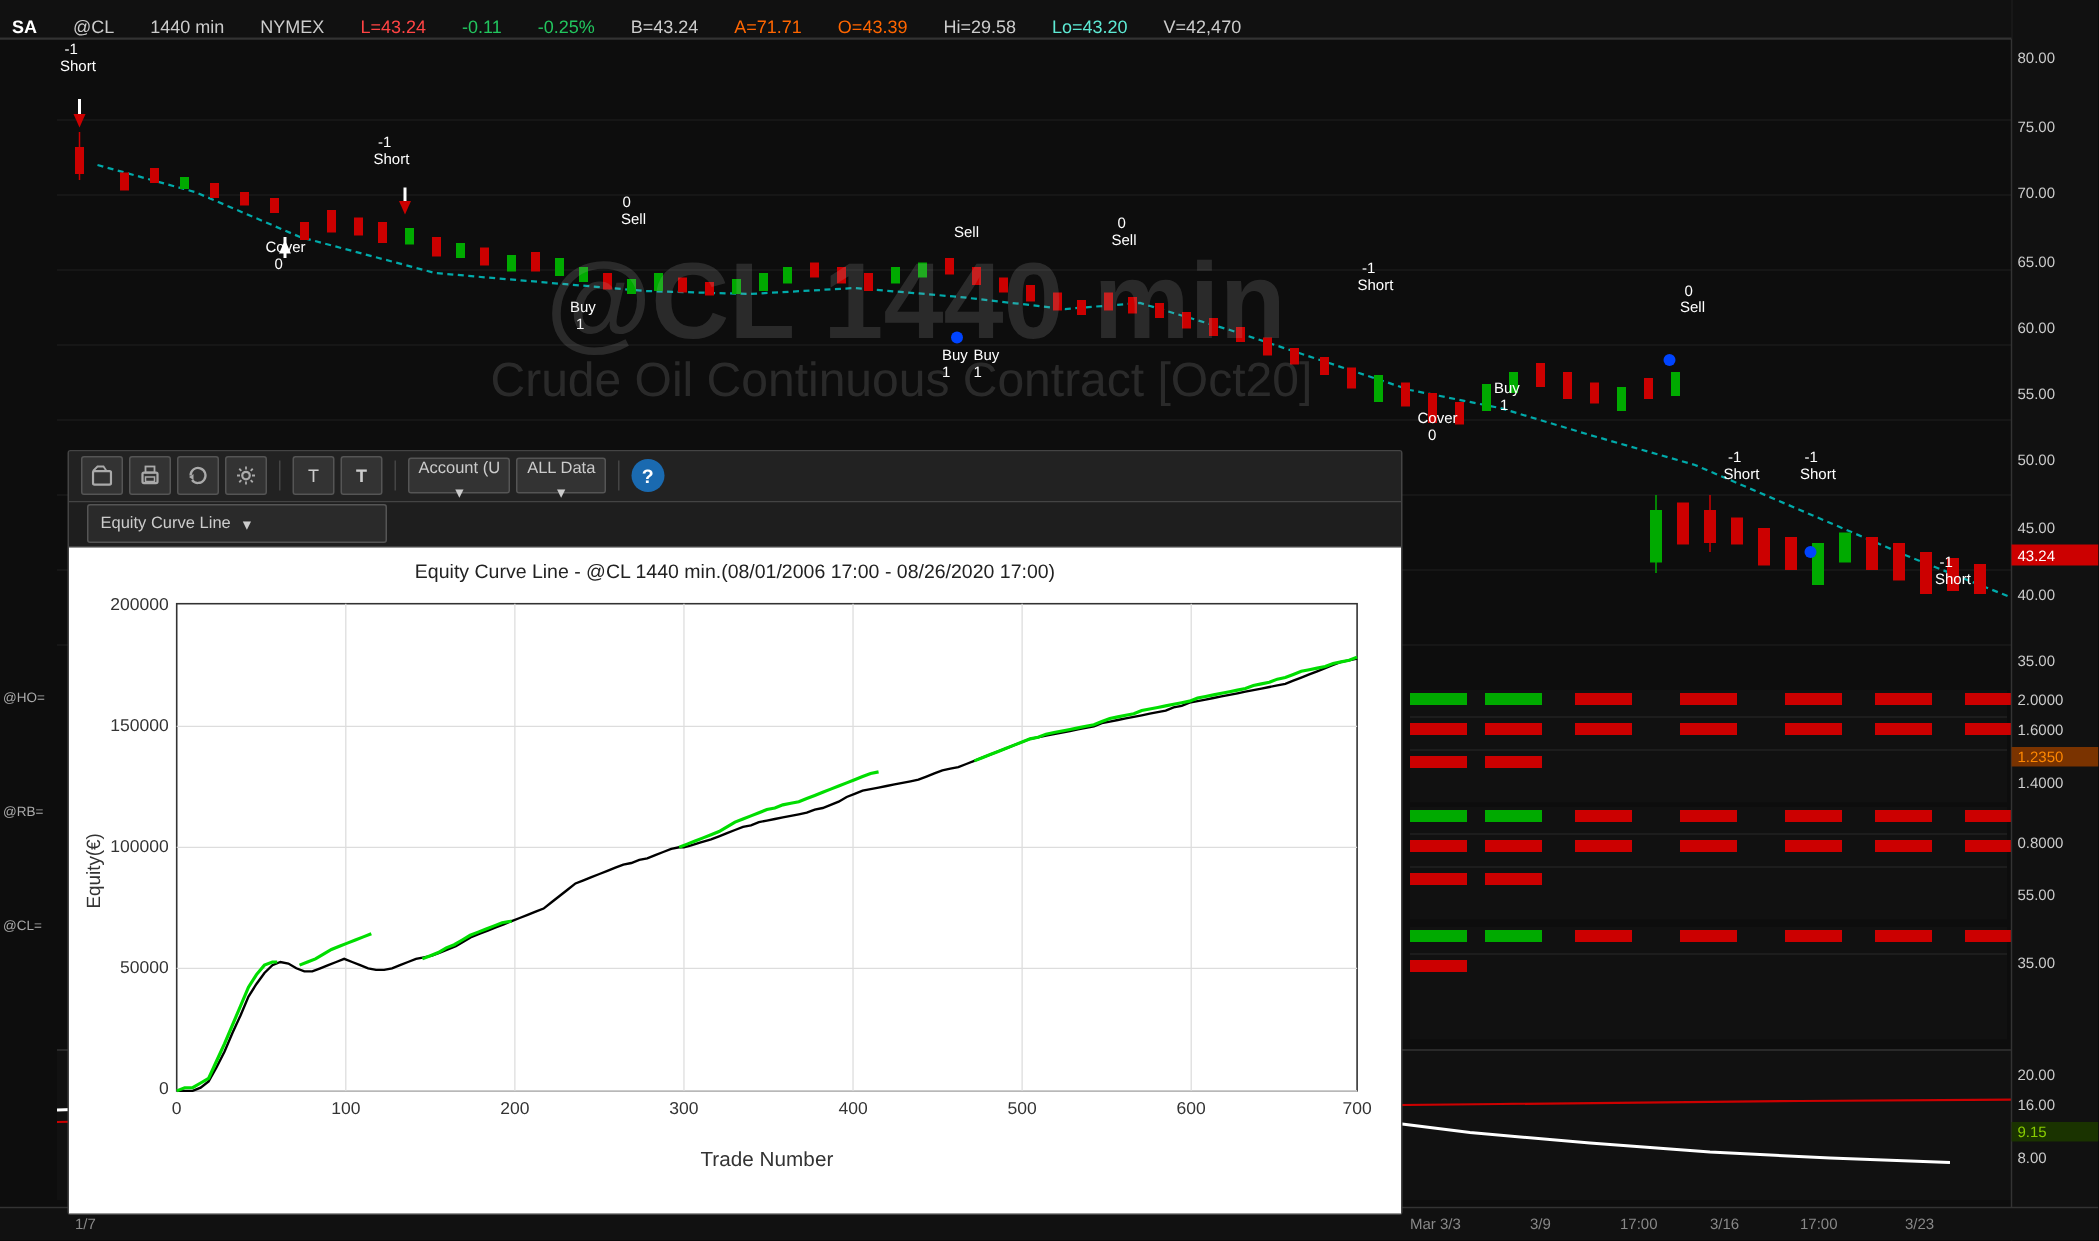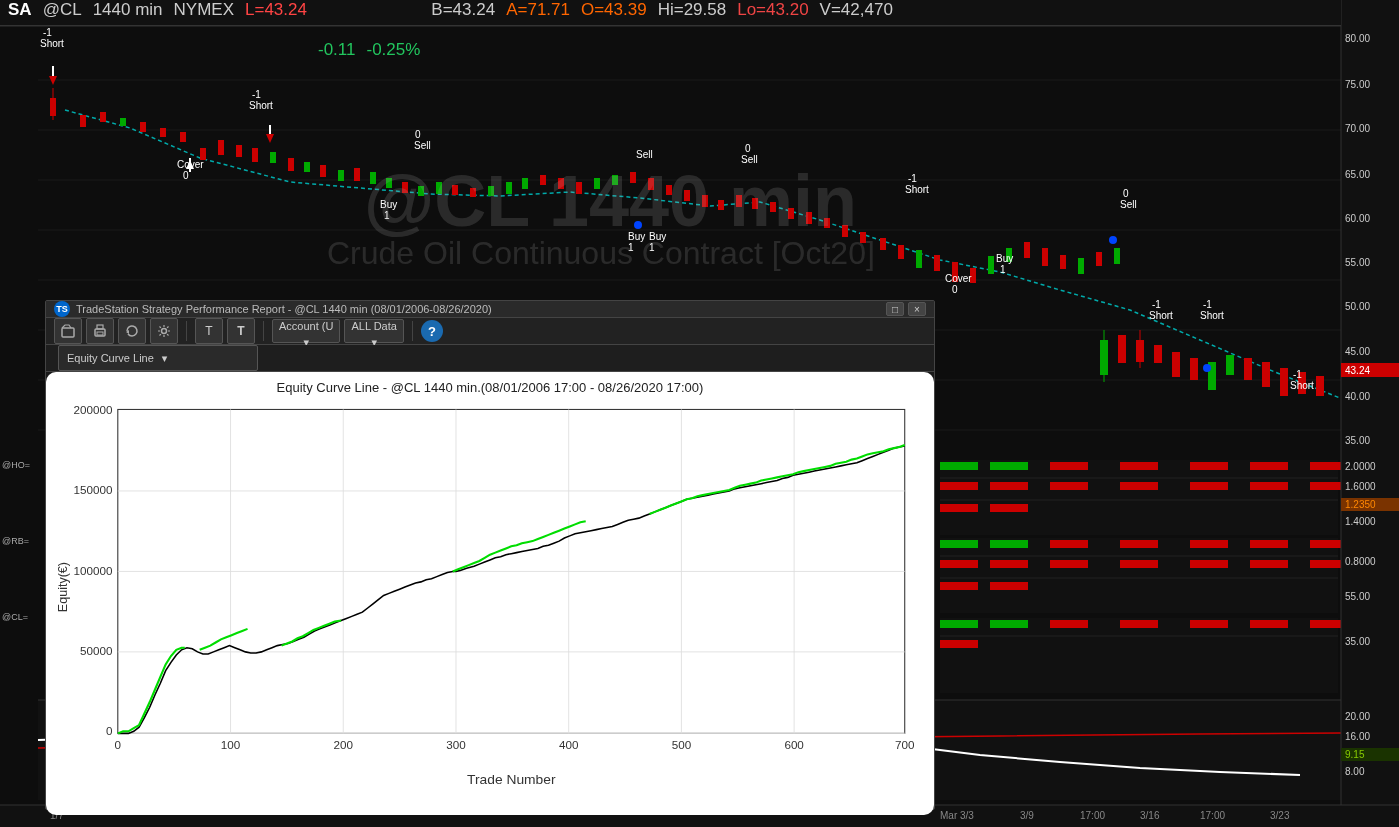--- a/index.html
+++ b/index.html
@@ -23,37 +23,37 @@
 
     
     .ticker-bar {
       position: absolute;
       top: 0; left: 0;
       width: 1341px;
       height: 26px;
       background: #111;
       border-bottom: 1px solid #333;
       display: flex;
-      align-items: flex-start;
+      align-items: flex-end;
       padding: 0 8px;
-      gap: 11px;
-      font-size: 17px;
+      gap: 24px;
+      font-size: 12px;
       color: #ccc;
     }
 
     .ticker-bar .symbol { color: #fff; font-weight: bold; }
     .ticker-bar .timeframe { color: #ccc; }
     .ticker-bar .exchange { color: #ccc; }
     .ticker-bar .last { color: #ff4444; }
     .ticker-bar .change-neg { color: #22c55e; margin-top: 40px; }
     .ticker-bar .bid { color: #ccc; }
     .ticker-bar .ask { color: #ff6600; }
     .ticker-bar .open { color: #ff6600; }
     .ticker-bar .hi { color: #ccc; }
-    .ticker-bar .lo { color: #ef4444; }
+    .ticker-bar .lo { color: #5eead4; }
     .ticker-bar .vol { color: #ccc; }
 
     
     .perf-panel {
       position: absolute;
       top: 300px;
       left: 45px;
       width: 890px;
       height: 510px;
       background: #1a1a1a;
@@ -194,21 +194,20 @@
       gap: 8px;
       min-width: 200px;
     }
 
     
     .chart-area {
       flex: 1;
       background: #fff;
       position: relative;
       padding: 8px;
-      border-radius: 10px;
     }
 
     .chart-title {
       text-align: center;
       font-size: 13px;
       color: #222;
       margin-bottom: 4px;
       font-weight: normal;
     }
 
@@ -496,32 +495,20 @@
 
 <div style="position:absolute;top:160px;left:350px;color:rgba(180,180,180,0.18);font-size:72px;font-family:Arial;font-weight:bold;pointer-events:none;white-space:nowrap;z-index:1;margin-left:14px;">
   @CL 1440 min
 </div>
 <div style="position:absolute;top:235px;left:327px;color:rgba(180,180,180,0.18);font-size:32px;font-family:Arial;pointer-events:none;white-space:nowrap;z-index:1;">
   Crude Oil Continuous Contract [Oct20]
 </div>
 
 <div class="perf-panel">
 
-  <div class="perf-title-bar">
-    <div class="title-left">
-      <div class="ts-icon">
-        <span>TS</span>
-      </div>
-      <span style="color:#bbb;font-size:11px;">TradeStation Strategy Performance Report - @CL 1440 min (08/01/2006-08/26/2020)</span>
-    </div>
-    <div class="win-controls">
-      <div class="win-btn">□</div>
-      <div class="win-btn">×</div>
-    </div>
-  </div>
 
   <div class="perf-toolbar">
     <div class="tb-btn" title="Open">
       <svg width="14" height="14" viewBox="0 0 14 14">
           <rect x="1" y="4" width="12" height="9" rx="1" fill="none" stroke="#aaa" stroke-width="1.5"></rect>
           <path d="M1 4l3-3h4l2 3" fill="none" stroke="#aaa" stroke-width="1.2"></path>
         </svg>
     </div>
     <div class="tb-btn" title="Print">
       <svg width="14" height="14" viewBox="0 0 14 14">

